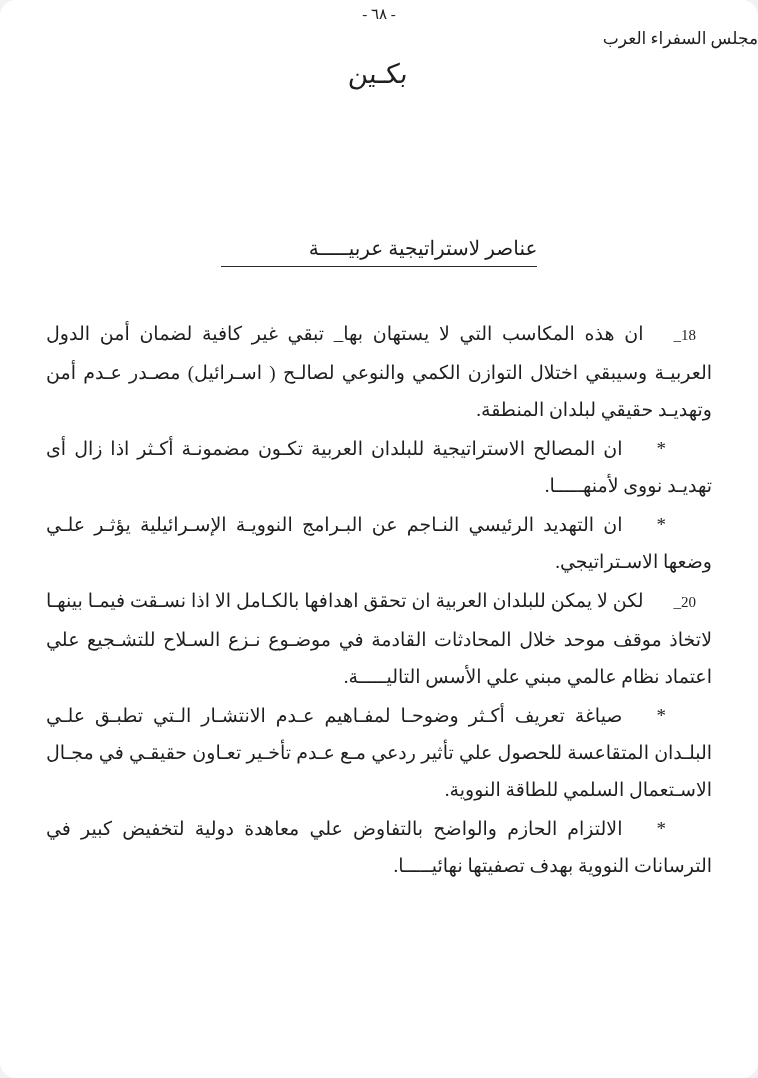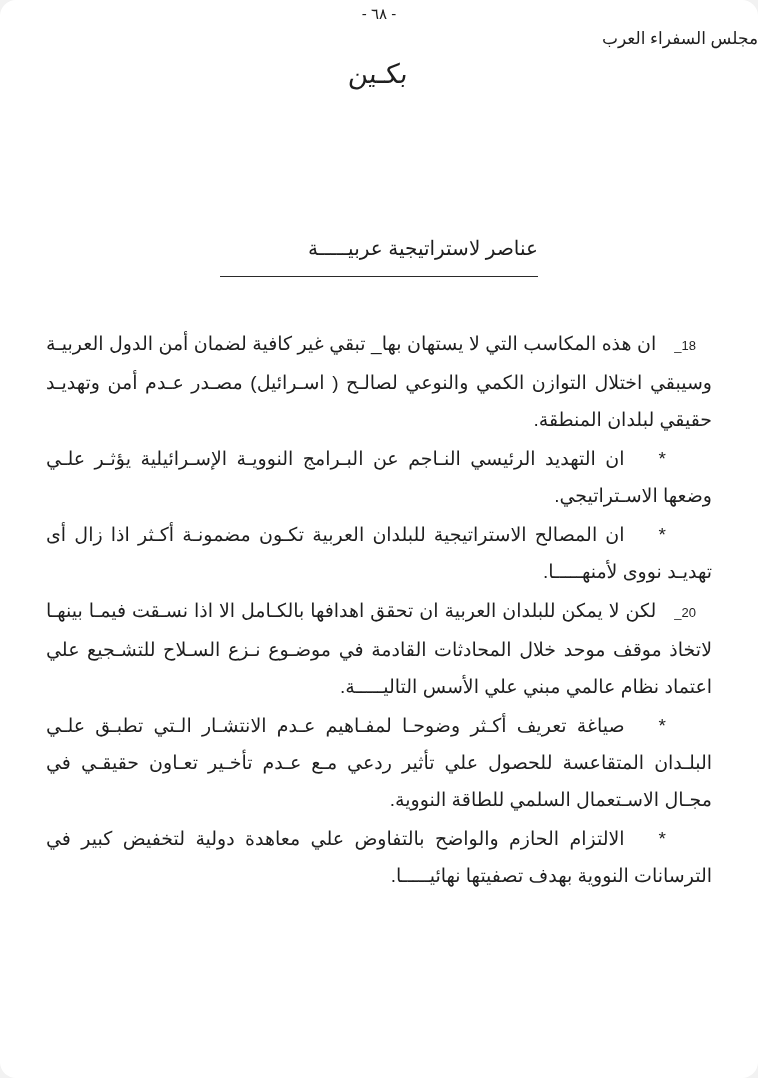--- a/index.html
+++ b/index.html
@@ -8,21 +8,21 @@
     background: #f2f2f2;
   }
   .page {
     position: relative;
     width: 758px;
     height: 1078px;
     margin: 0 auto;
     background: #ffffff;
     overflow: hidden;
     direction: rtl;
-    font-family: Liberation Sans, sans-serif;
+    font-family: Liberation Serif, serif;
     color: #1e1e1e;
     border-radius: 16px;
   }
   .page-number {
     text-align: center;
     padding-top: 5px;
     font-size: 15px;
     letter-spacing: 2px;
   }
   .org-line {
@@ -39,21 +39,21 @@
     transform: skewX(-8deg);
   }
   .title-wrap {
     margin-top: 146px;
     text-align: center;
   }
   .title-line {
     display: inline-flex;
     align-items: flex-end;
     border-bottom: 1.5px solid #2a2a2a;
-    padding-bottom: 16px;
+    padding-bottom: 6px;
   }
   .title-text {
     font-size: 20px;
     white-space: nowrap;
   }
   .title-tail {
     display: inline-block;
     width: 88px;
     height: 1px;
   }
@@ -62,22 +62,22 @@
     font-size: 19px;
     line-height: 37px;
     text-align: justify;
   }
   .para {
     margin: 0 0 2px 0;
   }
   .para.numbered { text-indent: 16px; }
   .para.bullet   { text-indent: 46px; }
   .numbered .marker {
-    font-size: 13px;
-    margin-left: 18px;
+    font-size: 15px;
+    margin-left: 30px;
     letter-spacing: 1px;
   }
   .bullet .marker {
     margin-left: 34px;
   }
 </style>
 </head>
 <body>
 
 <div class="page">
@@ -94,23 +94,23 @@
     <span class="title-line">
       <span class="title-text">عناصر لاستراتيجية عربيـــــة</span>
       <span class="title-tail"></span>
     </span>
   </div>
 
   <div class="content" id="content">
   <div class="para numbered"><span class="marker">18_</span><span class="ptext">ان هذه المكاسب التي لا يستهان بها_ تبقي غير كافية لضمان أمن الدول العربيـة وسيبقي اختلال التوازن الكمي والنوعي لصالـح ( اسـرائيل) مصـدر عـدم أمن وتهديـد حقيقي لبلدان المنطقة.</span></div>
 
 
+  <div class="para bullet"><span class="marker">*</span><span class="ptext">ان المصالح الاستراتيجية للبلدان العربية تكـون مضمونـة أكـثر اذا زال أى تهديـد نووى لأمنهـــــا.</span></div>
+
   <div class="para bullet"><span class="marker">*</span><span class="ptext">ان التهديد الرئيسي النـاجم عن البـرامج النوويـة الإسـرائيلية يؤثـر علـي وضعها الاسـتراتيجي.</span></div>
-
-  <div class="para bullet"><span class="marker">*</span><span class="ptext">ان المصالح الاستراتيجية للبلدان العربية تكـون مضمونـة أكـثر اذا زال أى تهديـد نووى لأمنهـــــا.</span></div>
 
   <div class="para numbered"><span class="marker">20_</span><span class="ptext">لكن لا يمكن للبلدان العربية ان تحقق اهدافها بالكـامل الا اذا نسـقت فيمـا بينهـا لاتخاذ موقف موحد خلال المحادثات القادمة في موضـوع نـزع السـلاح للتشـجيع علي اعتماد نظام عالمي مبني علي الأسس التاليـــــة.</span></div>
 
 
   <div class="para bullet"><span class="marker">*</span><span class="ptext">صياغة تعريف أكـثر وضوحـا لمفـاهيم عـدم الانتشـار الـتي تطبـق علـي البلـدان المتقاعسة للحصول علي تأثير ردعي مـع عـدم تأخـير تعـاون حقيقـي في مجـال الاسـتعمال السلمي للطاقة النووية.</span></div>
 
   <div class="para bullet"><span class="marker">*</span><span class="ptext">الالتزام الحازم والواضح بالتفاوض علي معاهدة دولية لتخفيض كبير في الترسانات النووية بهدف تصفيتها نهائيـــــا.</span></div>
 </div>
 
 </div>

